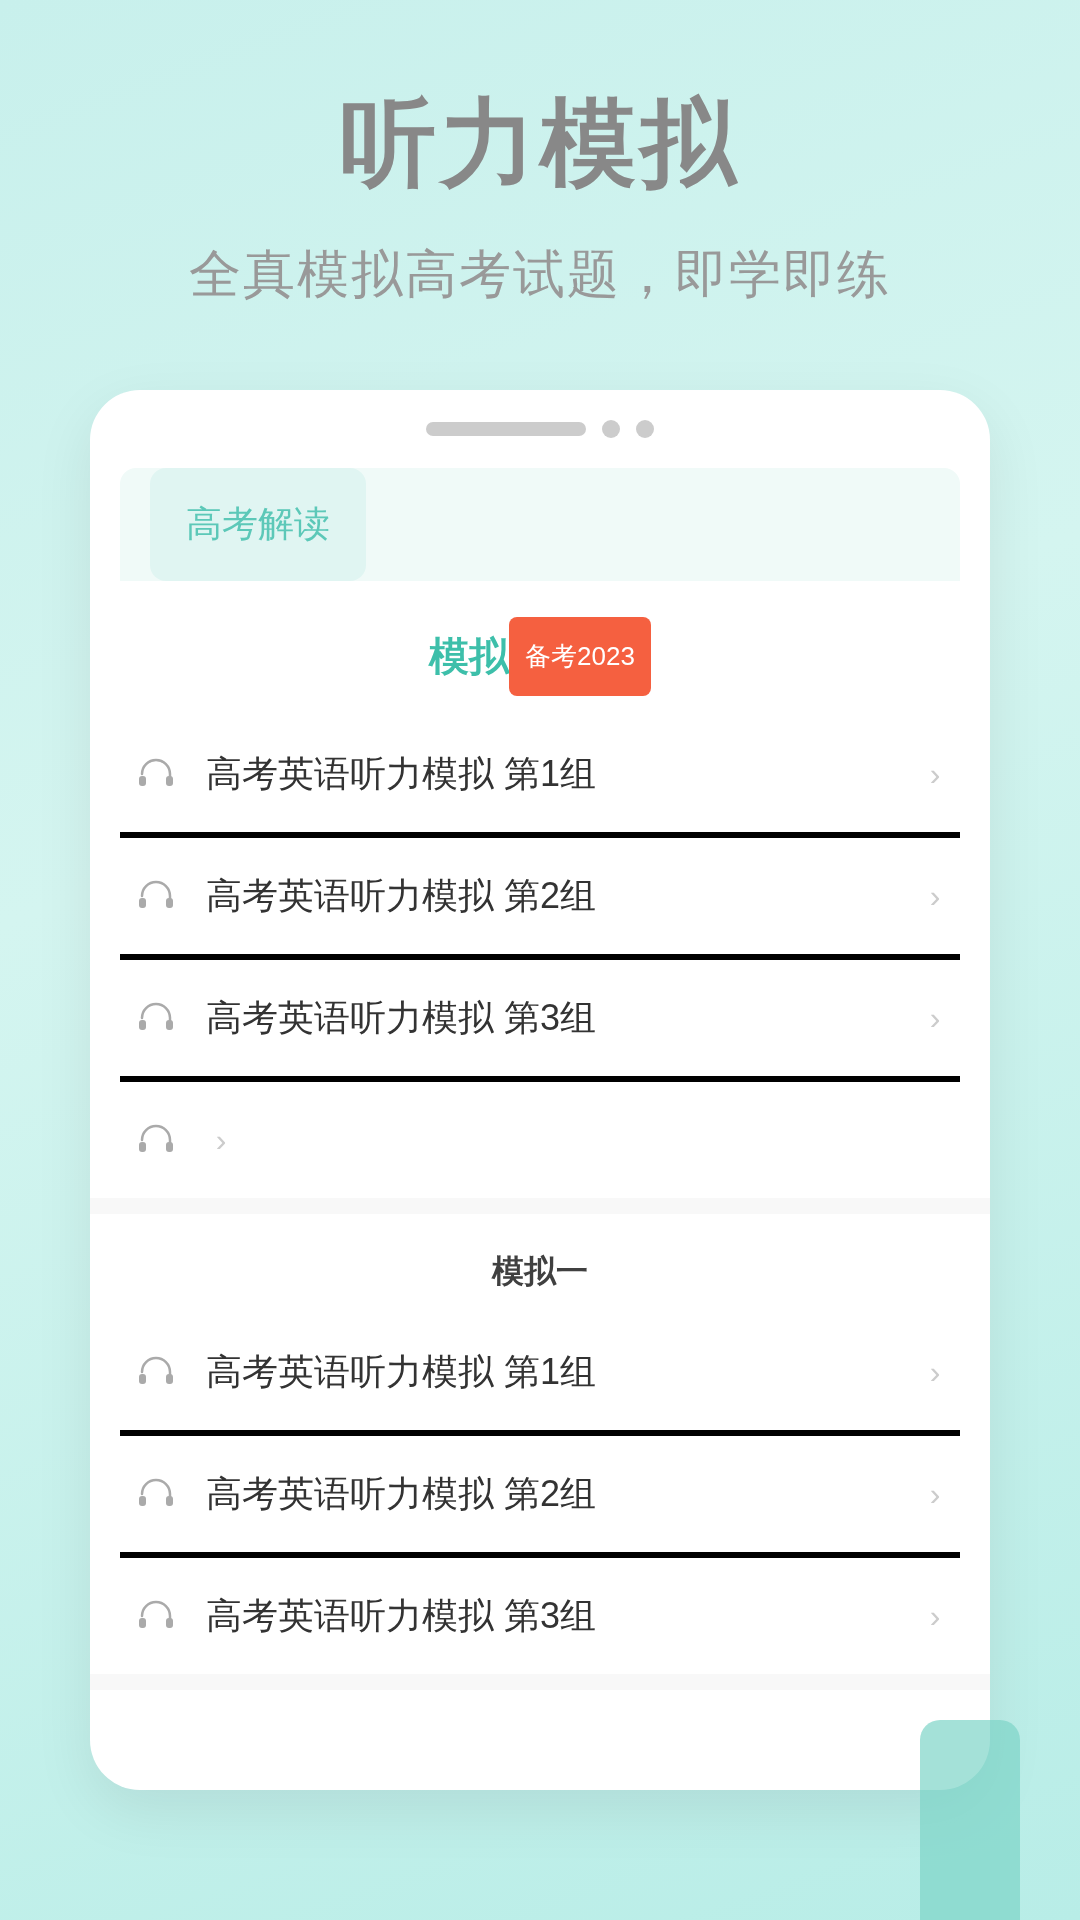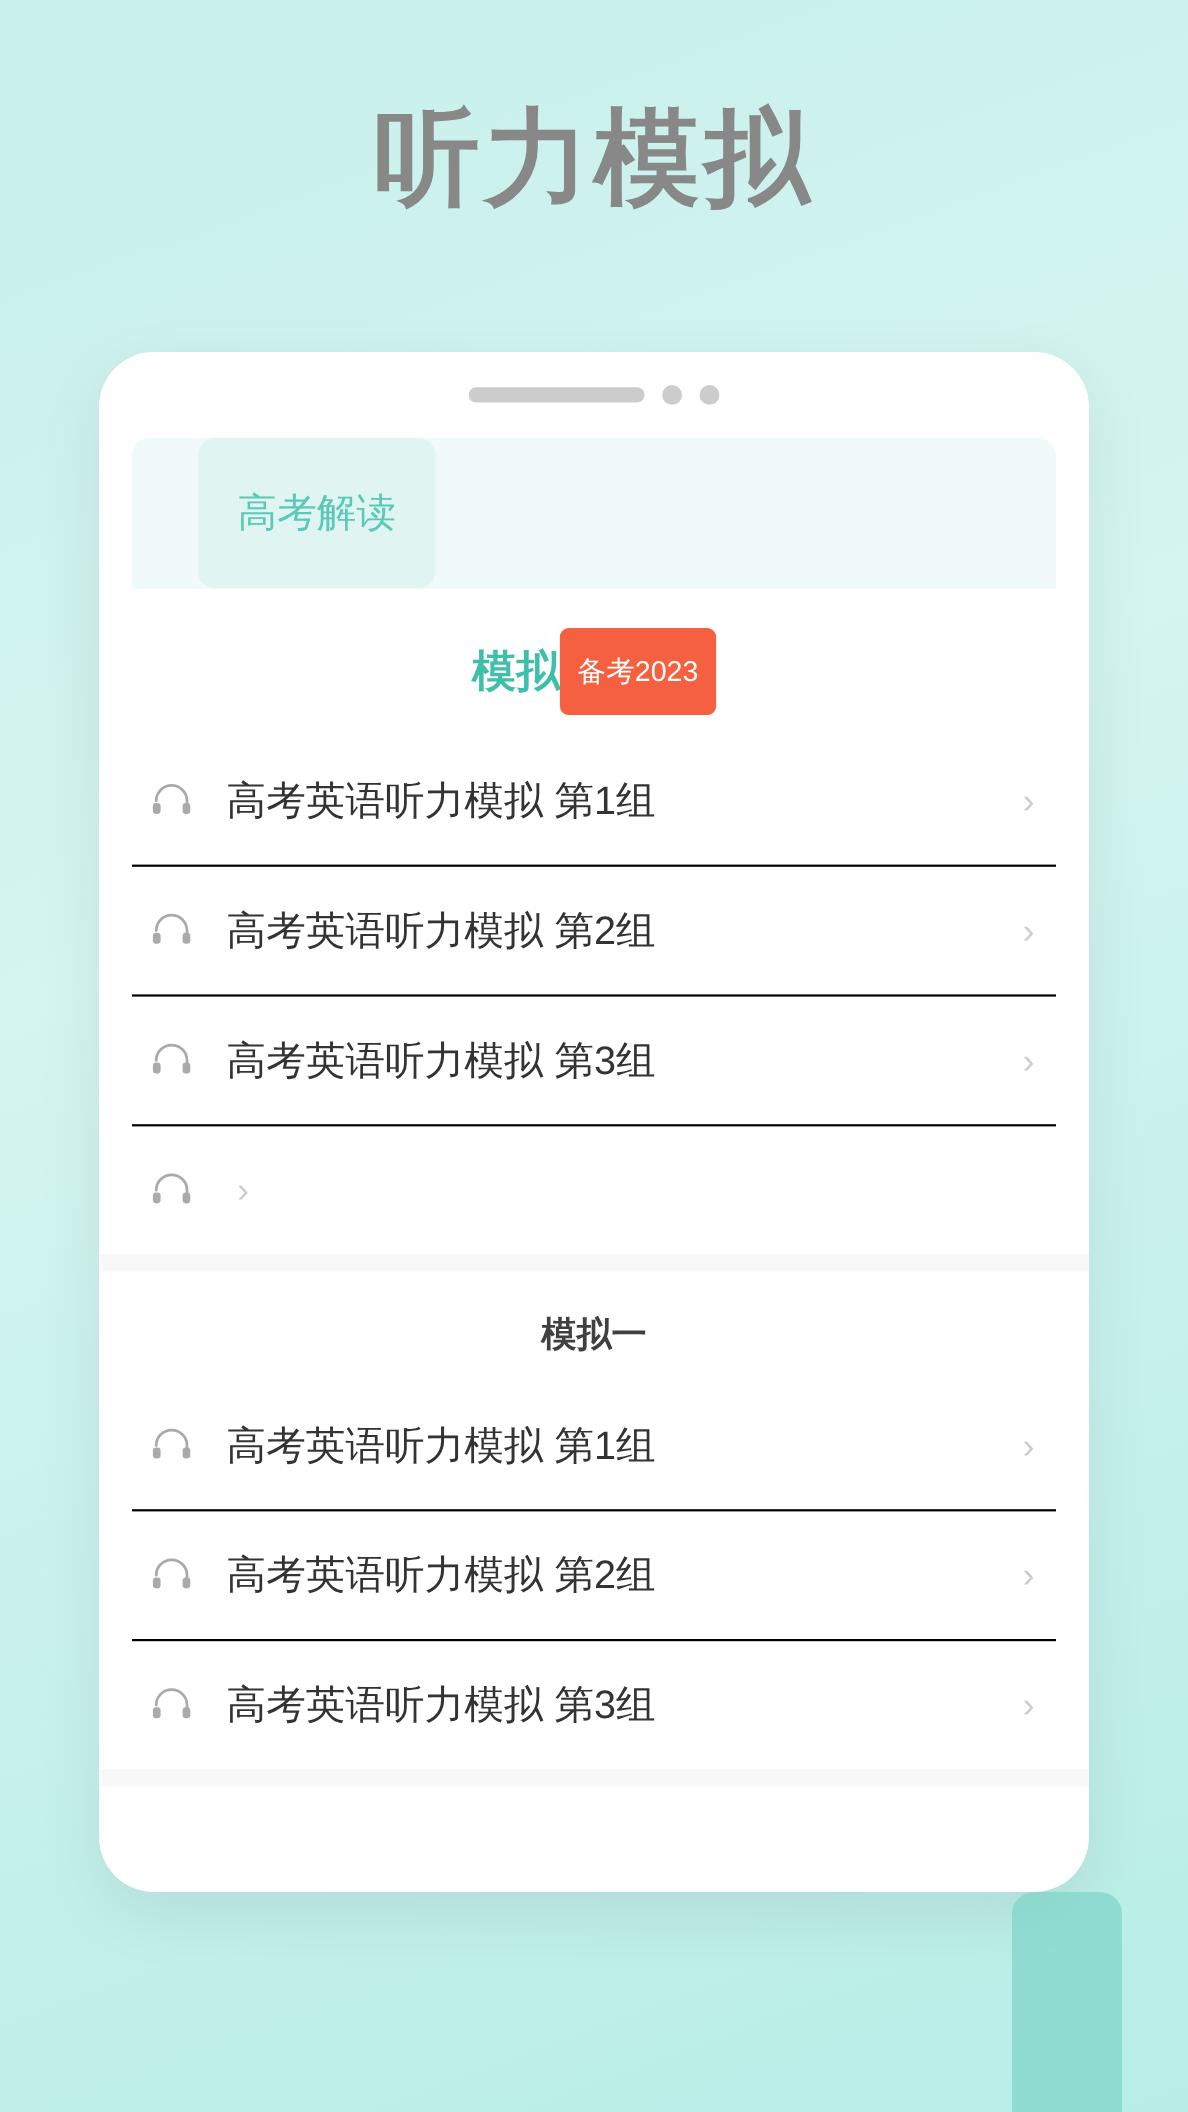--- a/index.html
+++ b/index.html
@@ -76,28 +76,27 @@
       border-bottom: none;
       padding: 0 30px;
       margin: 10px 30px 0;
       background: #f0faf8;
       border-radius: 16px 16px 0 0;
       position: relative;
       overflow: hidden;
     }
 
     .tab-inactive {
-      padding: 44px 36px;
+      padding: 32px 36px;
       font-size: 36px;
       color: #5cc8b8;
       background: #e0f5f2;
       border-radius: 16px;
       margin-right: 10px;
       white-space: nowrap;
-      margin-left: 30px;
     }
 
     .tab-active {
       padding: 28px 36px;
       font-size: 36px;
       color: #333;
       font-weight: 500;
       flex: 1;
       text-align: center;
       background: #fff;
@@ -141,21 +140,21 @@
       font-size: 26px;
       padding: 22px 16px;
       border-radius: 8px;
       font-weight: 500;
     }
 
     .list-item {
       display: flex;
       align-items: center;
       padding: 32px 10px;
-      border-bottom: 2px solid #000000;
+      border-bottom: 6px solid #000000;
     }
 
     .list-item:last-child {
       border-bottom: none;
     }
 
     .headphone-icon {
       width: 52px;
       height: 52px;
       margin-right: 24px;
@@ -209,20 +208,21 @@
       opacity: 0.7;
     }
   </style>
 </head>
 <body>
 
 <div>
 
   <div class="page-header">
     <div class="page-title">听力模拟</div>
+    <div class="page-subtitle">全真模拟高考试题，即学即练</div>
   </div>
 
   <div class="phone-mockup">
 
     <div class="phone-top-bar">
       <div class="phone-pill"></div>
       <div class="phone-dot"></div>
       <div class="phone-dot"></div>
     </div>
 

